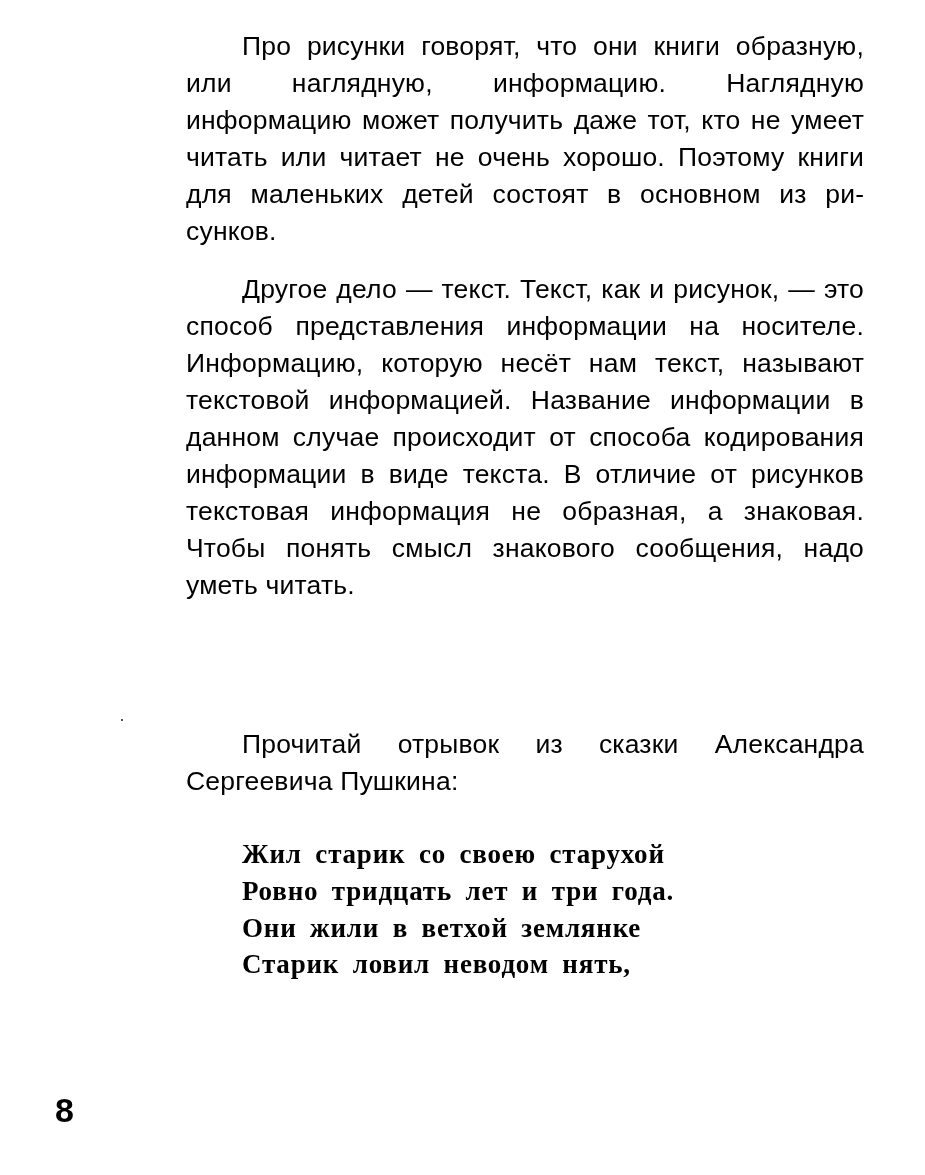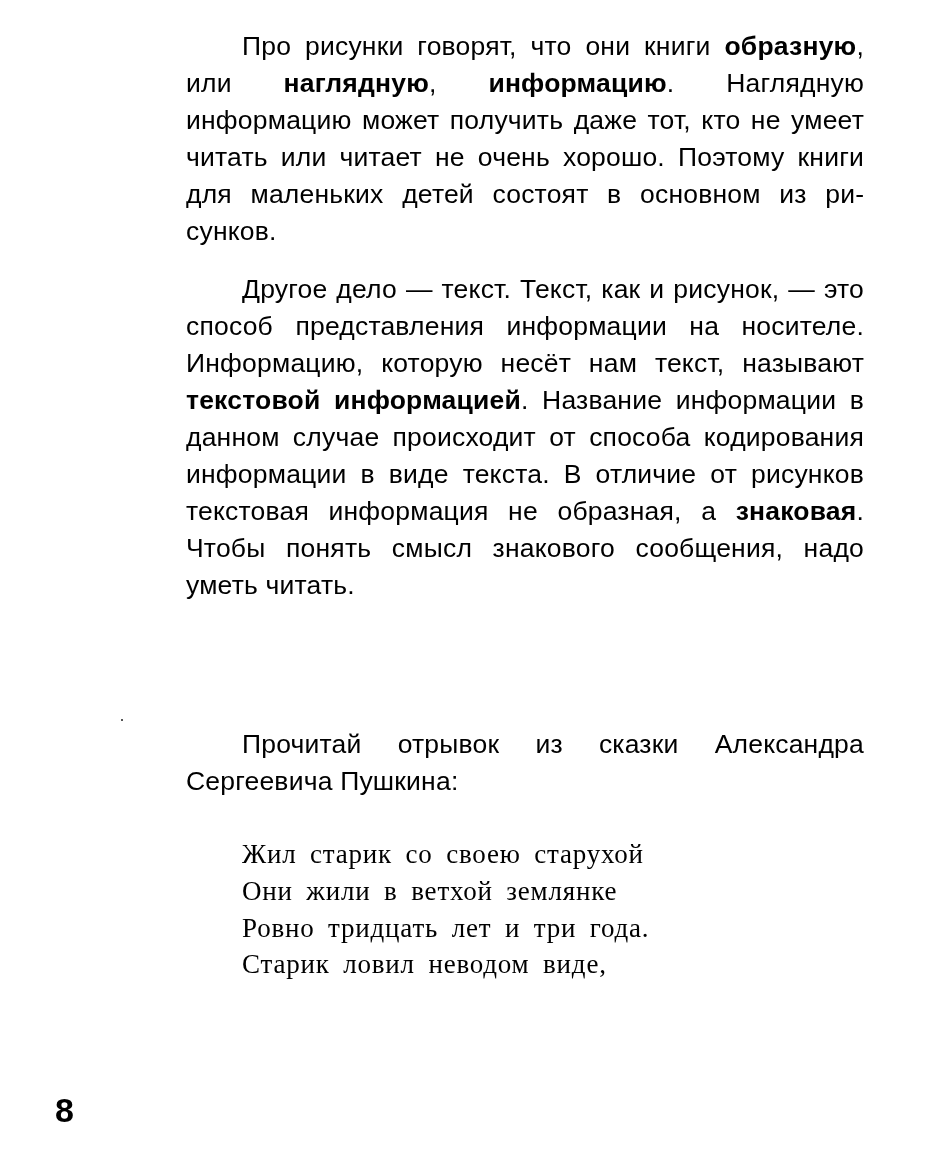--- a/index.html
+++ b/index.html
@@ -29,31 +29,31 @@
       line-height: 37px;
       letter-spacing: 0.2px;
     }
     .para {
       margin: 0;
       text-align: justify;
       text-indent: 56px;
       hyphens: manual;
     }
     .para b {
-      font-weight: bold;
+      font-weight: normal;
     }
     #p1 { top: 28px; }
     #p2 { top: 271px; }
     #p3 { top: 726px; }
     .verse {
       position: absolute;
       left: 242px;
       top: 836px;
       font-family: "Liberation Serif", serif;
-      font-weight: normal;
+      font-weight: bold;
       font-size: 27px;
       line-height: 36.8px;
       letter-spacing: 0.8px;
       word-spacing: 6px;
     }
     .verse-line {
       display: block;
       white-space: nowrap;
     }
     .page-number {
@@ -88,20 +88,20 @@
   </p>
 
   <div class="speck"></div>
 
   <p id="p3" class="body-text para">
     <span>Прочитай отрывок из сказки Александ­ра Сергеевича Пушкина:</span>
   </p>
 
   <div class="verse">
     <span class="verse-line">Жил старик со своею старухой</span>
+    <span class="verse-line">Ровно тридцать лет и три года.</span>
     <span class="verse-line">Они жили в ветхой землянке</span>
-    <span class="verse-line">Ровно тридцать лет и три года.</span>
-    <span class="verse-line">Старик ловил неводом виде,</span>
+    <span class="verse-line">Старик ловил неводом нять,</span>
   </div>
 
   <div class="page-number">8</div>
 
 </div>
 
 </body></html>

